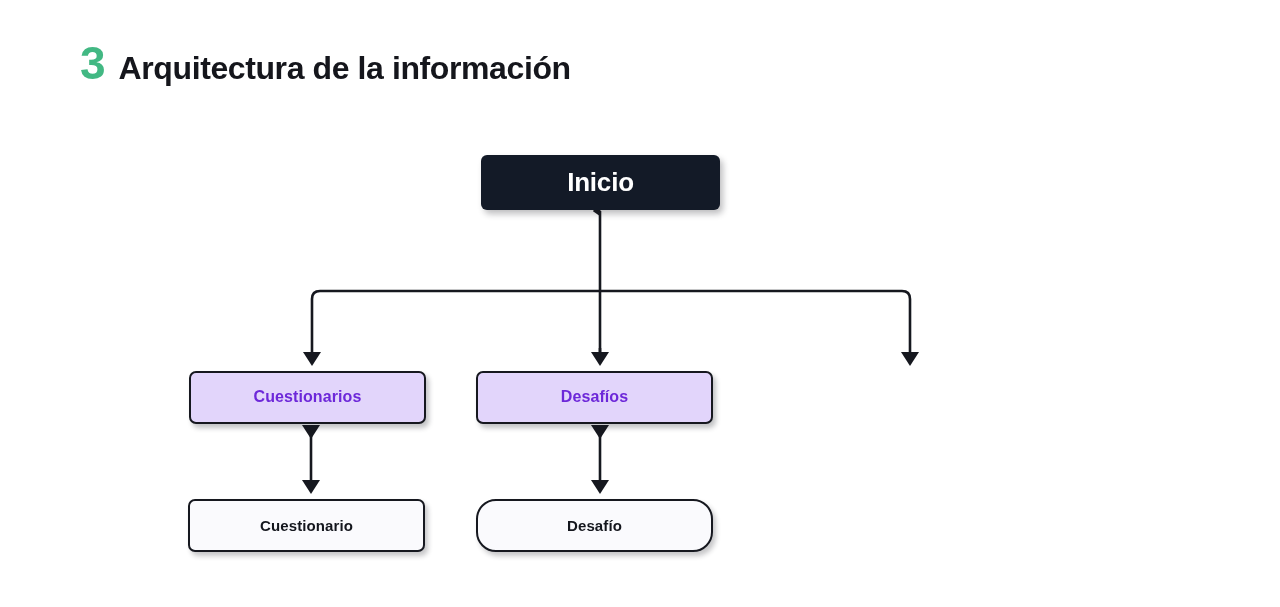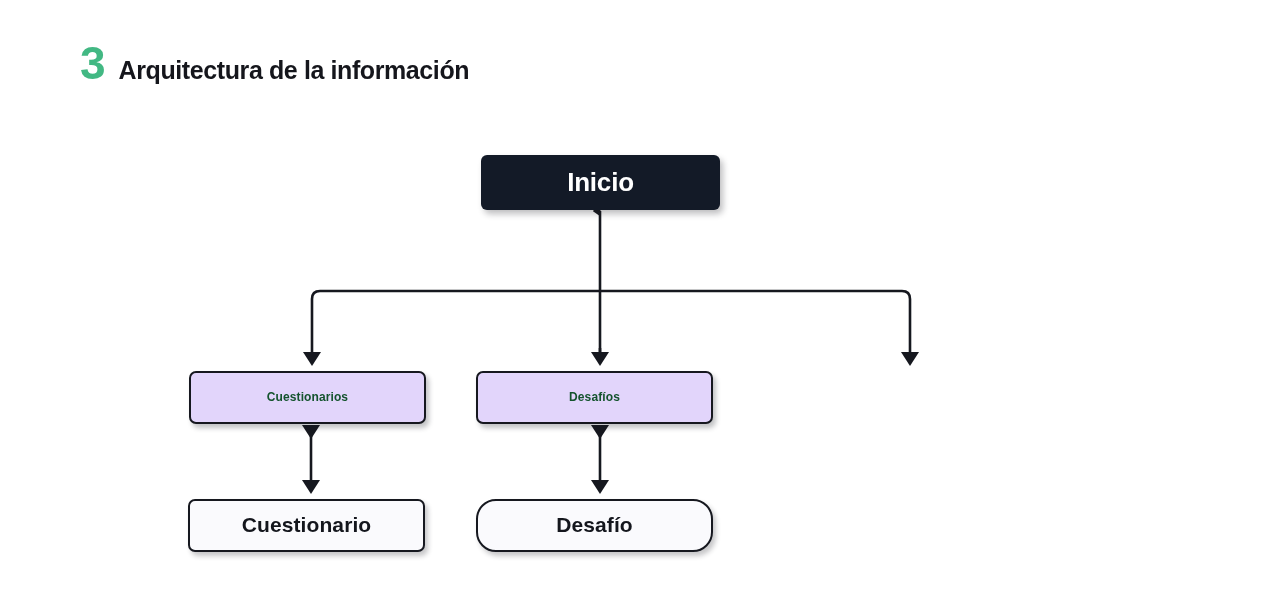--- a/index.html
+++ b/index.html
@@ -27,21 +27,21 @@
     white-space: nowrap;
   }
   .slide-number {
     font-size: 46px;
     font-weight: 700;
     color: #42b883;
     line-height: 1;
     letter-spacing: -1px;
   }
   .slide-title {
-    font-size: 25px;
+    font-size: 32px;
     font-weight: 700;
     color: #15161c;
     line-height: 1;
     letter-spacing: -0.4px;
   }
 
   
   .diagram {
     position: absolute;
     left: 0;
@@ -84,35 +84,35 @@
     letter-spacing: -0.2px;
   }
 
   .node-section {
     background: #e2d5fb;
     border: 2.5px solid #16181f;
     border-radius: 7px;
     box-shadow: 3px 4px 5px rgba(20, 22, 30, 0.26);
   }
   .node-section .node-label {
-    color: #14532d;
-    font-size: 12px;
+    color: #6d28d9;
+    font-size: 16px;
     font-weight: 700;
     letter-spacing: 0.1px;
   }
 
   .node-detail {
     background: #fafafd;
     border: 2.5px solid #16181f;
     border-radius: 7px;
     box-shadow: 3px 4px 5px rgba(20, 22, 30, 0.24);
   }
   .node-detail .node-label {
     color: #14161d;
-    font-size: 21px;
+    font-size: 15px;
     font-weight: 700;
     letter-spacing: 0.1px;
   }
 </style>
 </head>
 <body>
 
 <div class="header">
   <span class="slide-number">3</span>
   <span class="slide-title">Arquitectura de la información</span>

